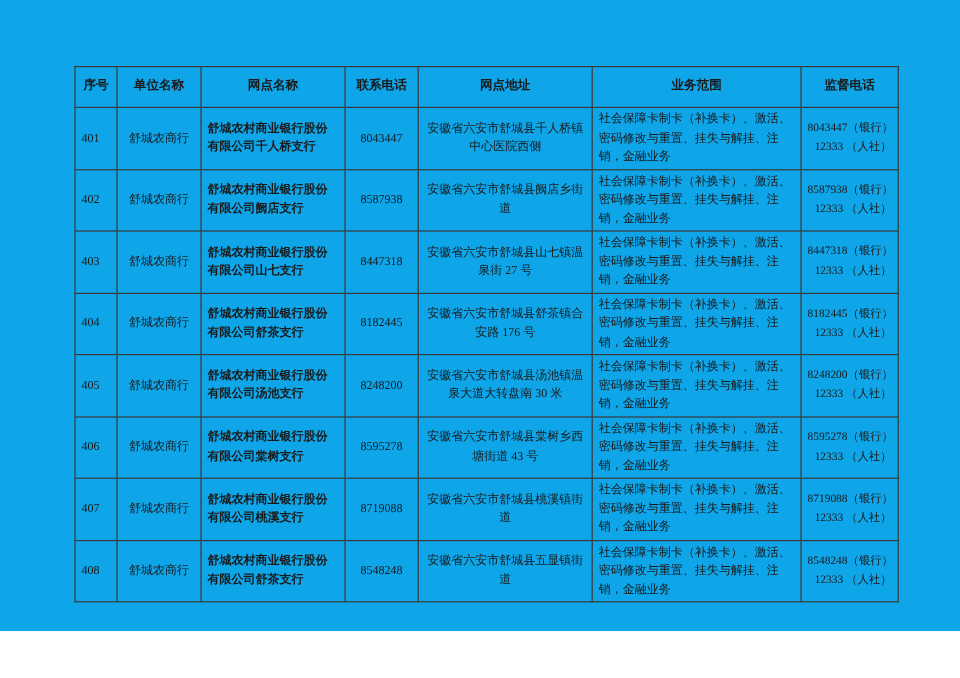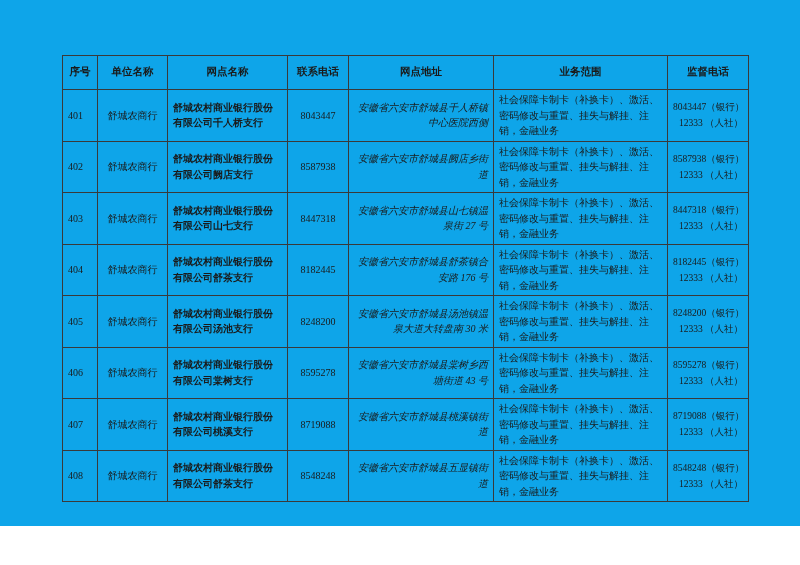--- a/index.html
+++ b/index.html
@@ -41,21 +41,21 @@
     font-size: 10.5px;
     padding: 2px 2px;
   }
   table.branches tbody tr {
     height: 46px;
   }
   td.c-seq     { }
   td.c-unit    { text-align: center; }
   td.c-branch  { text-align: left; font-weight: bold; }
   td.c-phone   { text-align: center; }
-  td.c-addr    { text-align: right; font-style: italic; }
+  td.c-addr    { text-align: center; }
   td.c-scope   { text-align: left; }
   td.c-sup     { text-align: right; padding-left: 4px; padding-right: 2px; }
   .sup-line {
     white-space: nowrap;
     font-size: 9.5px;
     line-height: 1.7;
   }
   .page-footer {
     position: absolute;
     top: 503px;

